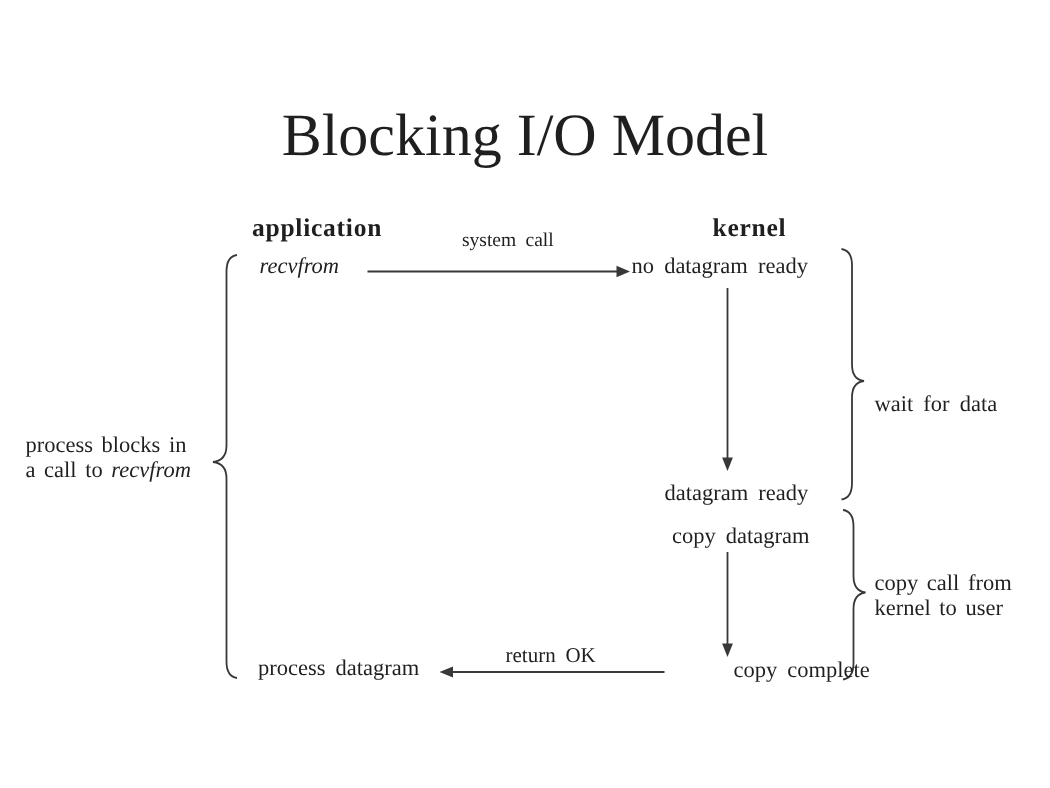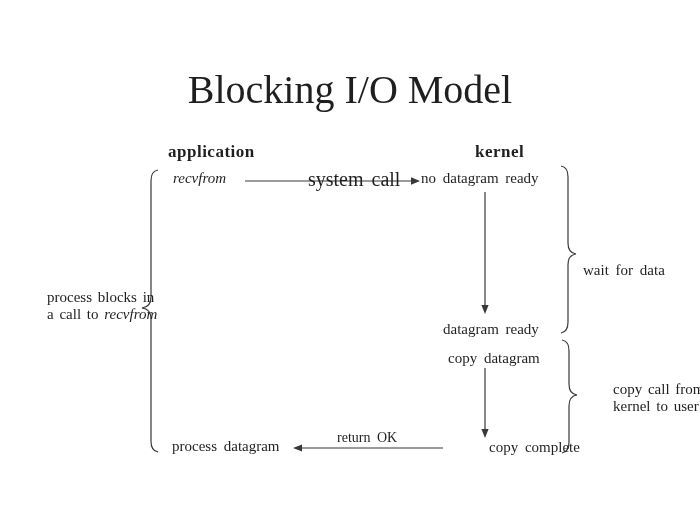--- a/index.html
+++ b/index.html
@@ -16,21 +16,21 @@
   }
   .hdr {
     position:absolute; font-weight:bold; font-size:17px;
     letter-spacing:0.5px; white-space:nowrap;
   }
   .lbl {
     position:absolute; font-size:15px; white-space:nowrap;
     word-spacing:3px; line-height:17px;
   }
   .it { font-style:italic;font-family:Liberation Serif, serif; }
-  .multiline { word-spacing:2px;margin-left:30px; }
+  .multiline { word-spacing:2px; }
   svg.overlay { position:absolute; left:0; top:0; width:700px; height:525px; }
   .ln { stroke: var(--line, #383838); stroke-width:1.2; fill:none; }
   .br { stroke: var(--line, #383838); stroke-width:1.2; fill:none; }
   .ah { fill: var(--line, #383838); stroke:none; }
 </style>
 </head>
 <body style="--background: #ffffff; --text: #1f1f1f; --line: #383838;">
 
 <div class="stage">
 
@@ -62,21 +62,21 @@
 
     <path class="br" d="M 562 340 Q 569 341 569 351 L 569 384 Q 569 394 577 395 Q 569 396 569 406 L 569 442 Q 569 452 562 453"></path>
   </svg>
 
   <div class="title">Blocking I/O Model</div>
 
   <div class="hdr" style="left:168px; top:142px;">application</div>
   <div class="hdr" style="left:475px; top:142px;">kernel</div>
 
   <div class="lbl it" style="left:173px; top:170px;">recvfrom</div>
-  <div class="lbl" style="left:308px; top:171px; font-size:20px;">system call</div>
+  <div class="lbl" style="left:308px; top:151px; font-size:13px;">system call</div>
   <div class="lbl" style="left:421px; top:170px;">no datagram ready</div>
 
   <div class="lbl" style="left:172px; top:438px;">process datagram</div>
   <div class="lbl" style="left:443px; top:321px;">datagram ready</div>
   <div class="lbl" style="left:448px; top:350px;">copy datagram</div>
   <div class="lbl" style="left:448px; top:439px;margin-left:41px;">copy complete</div>
   <div class="lbl" style="left:337px; top:429px; font-size:14px;">return OK</div>
 
   <div class="lbl multiline" style="left:17px; top:289px;">
     <span>process blocks in</span><br>

